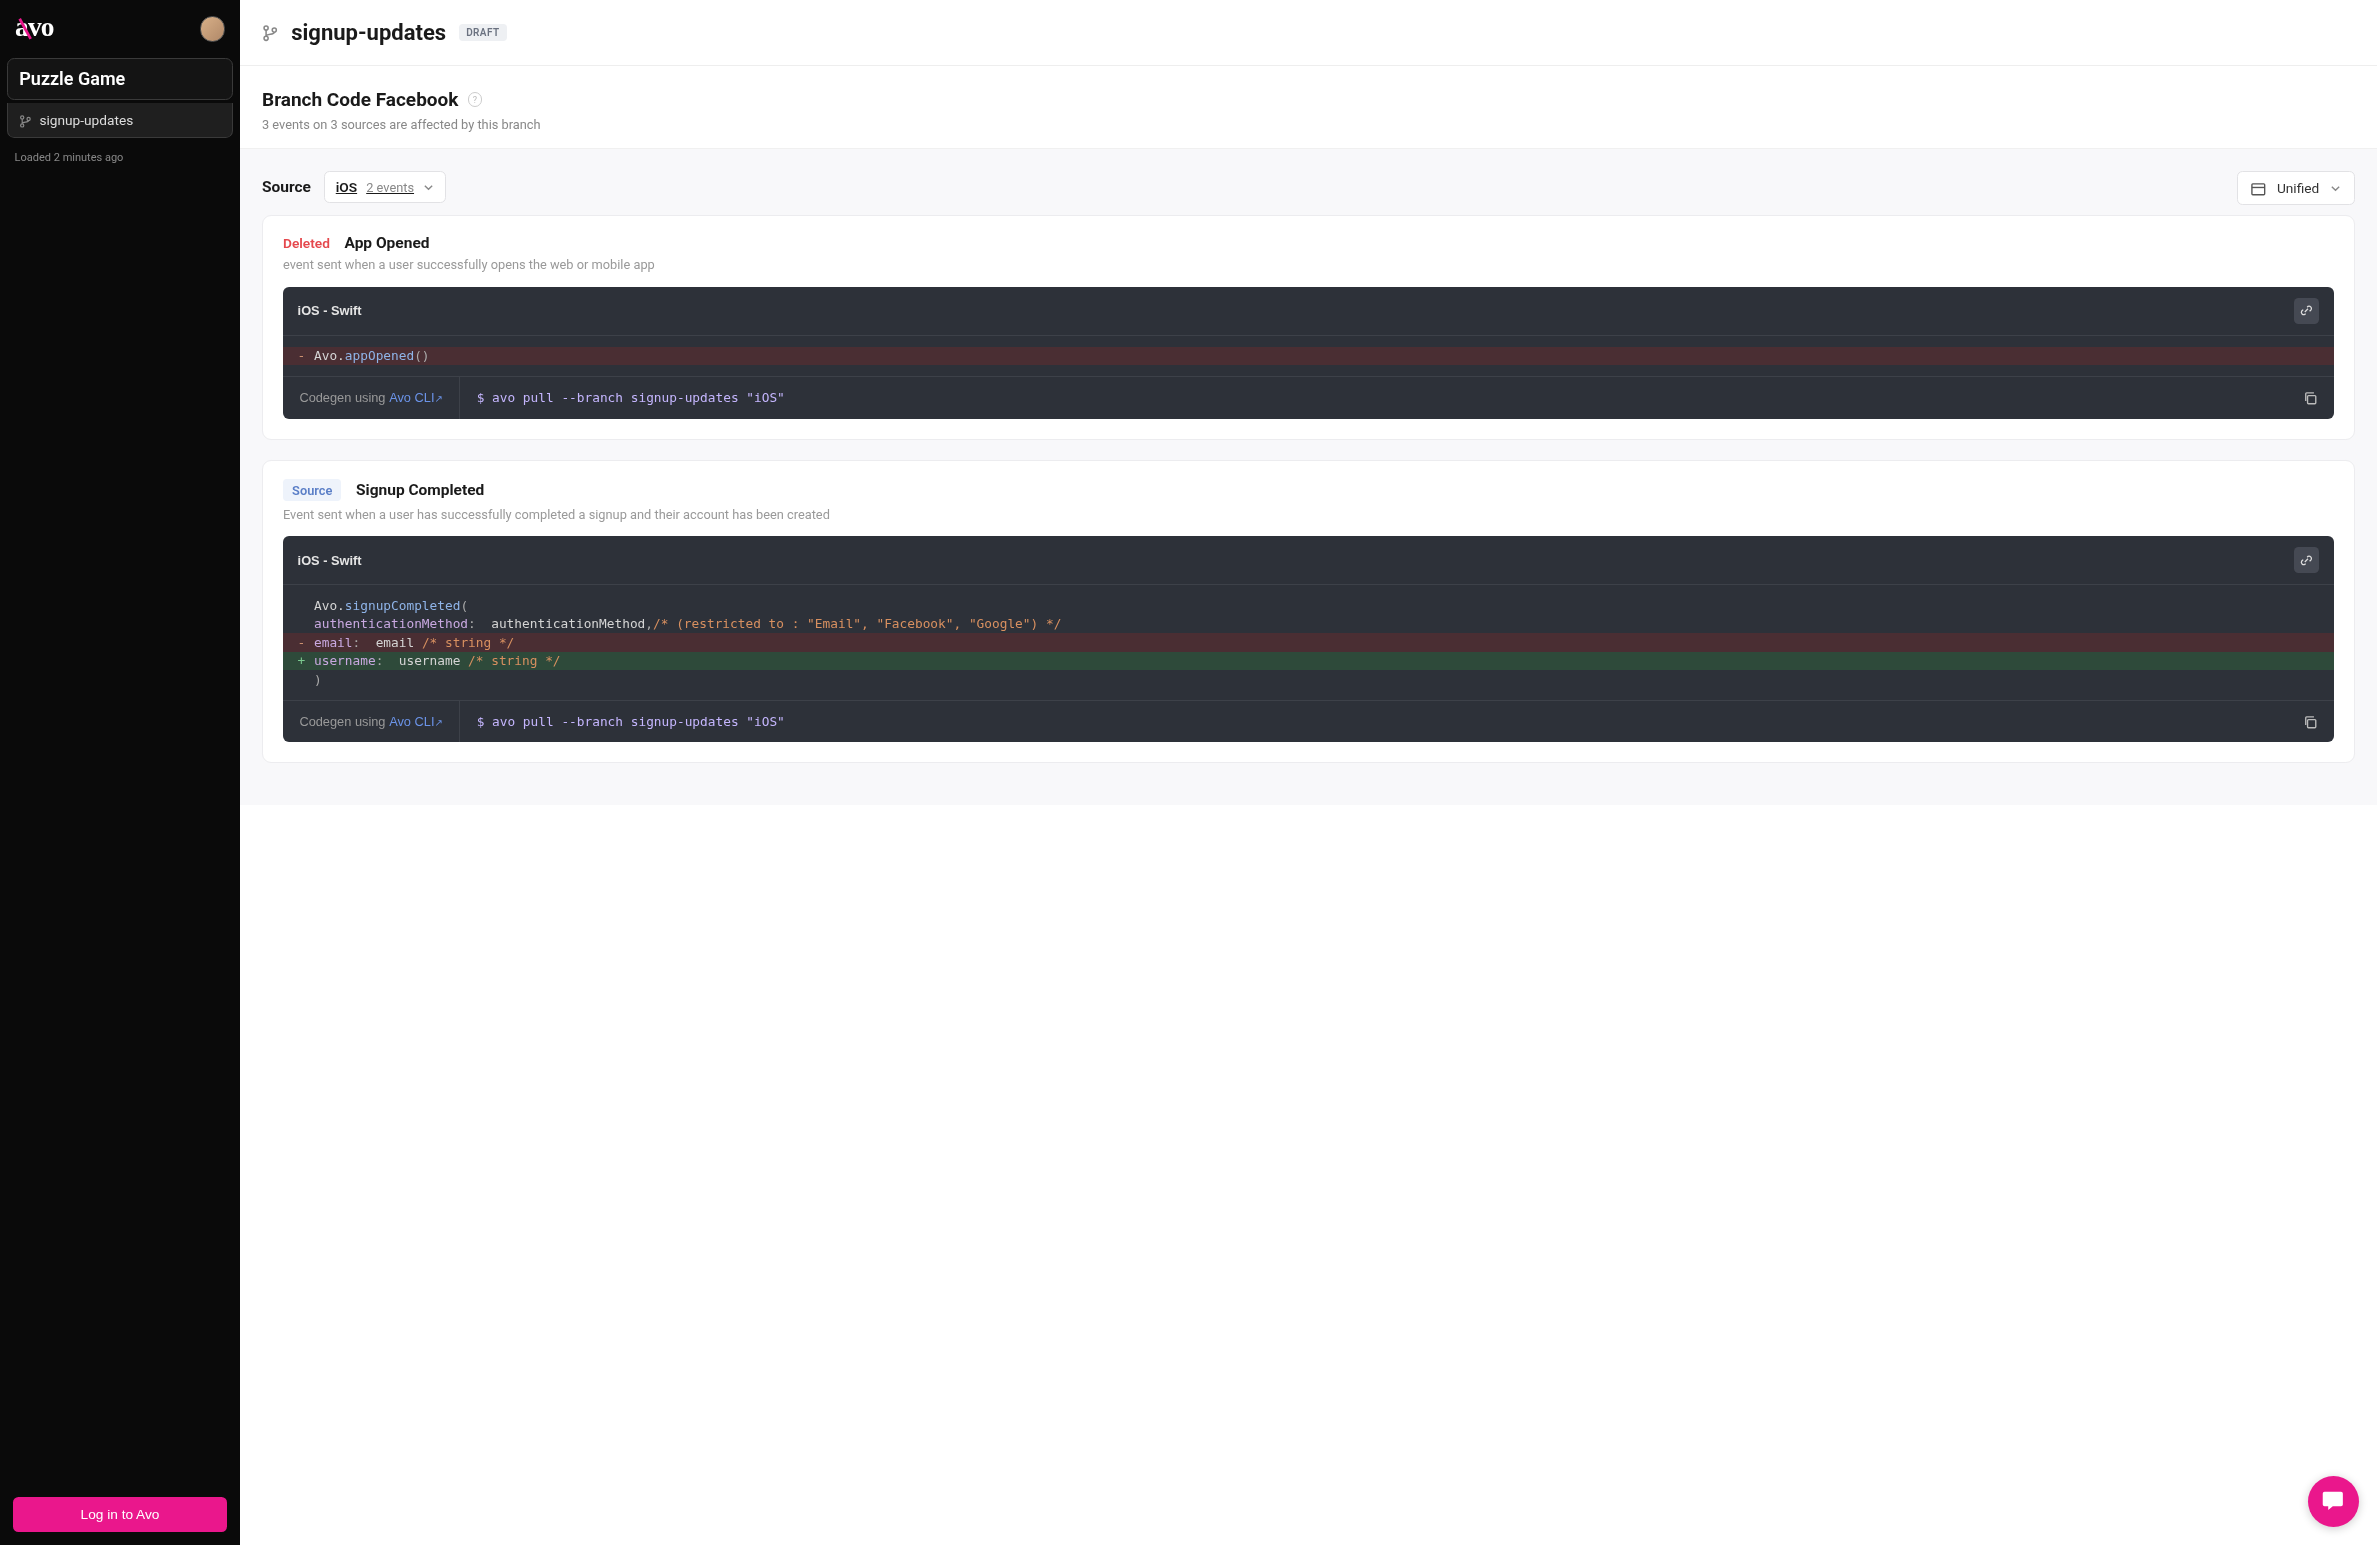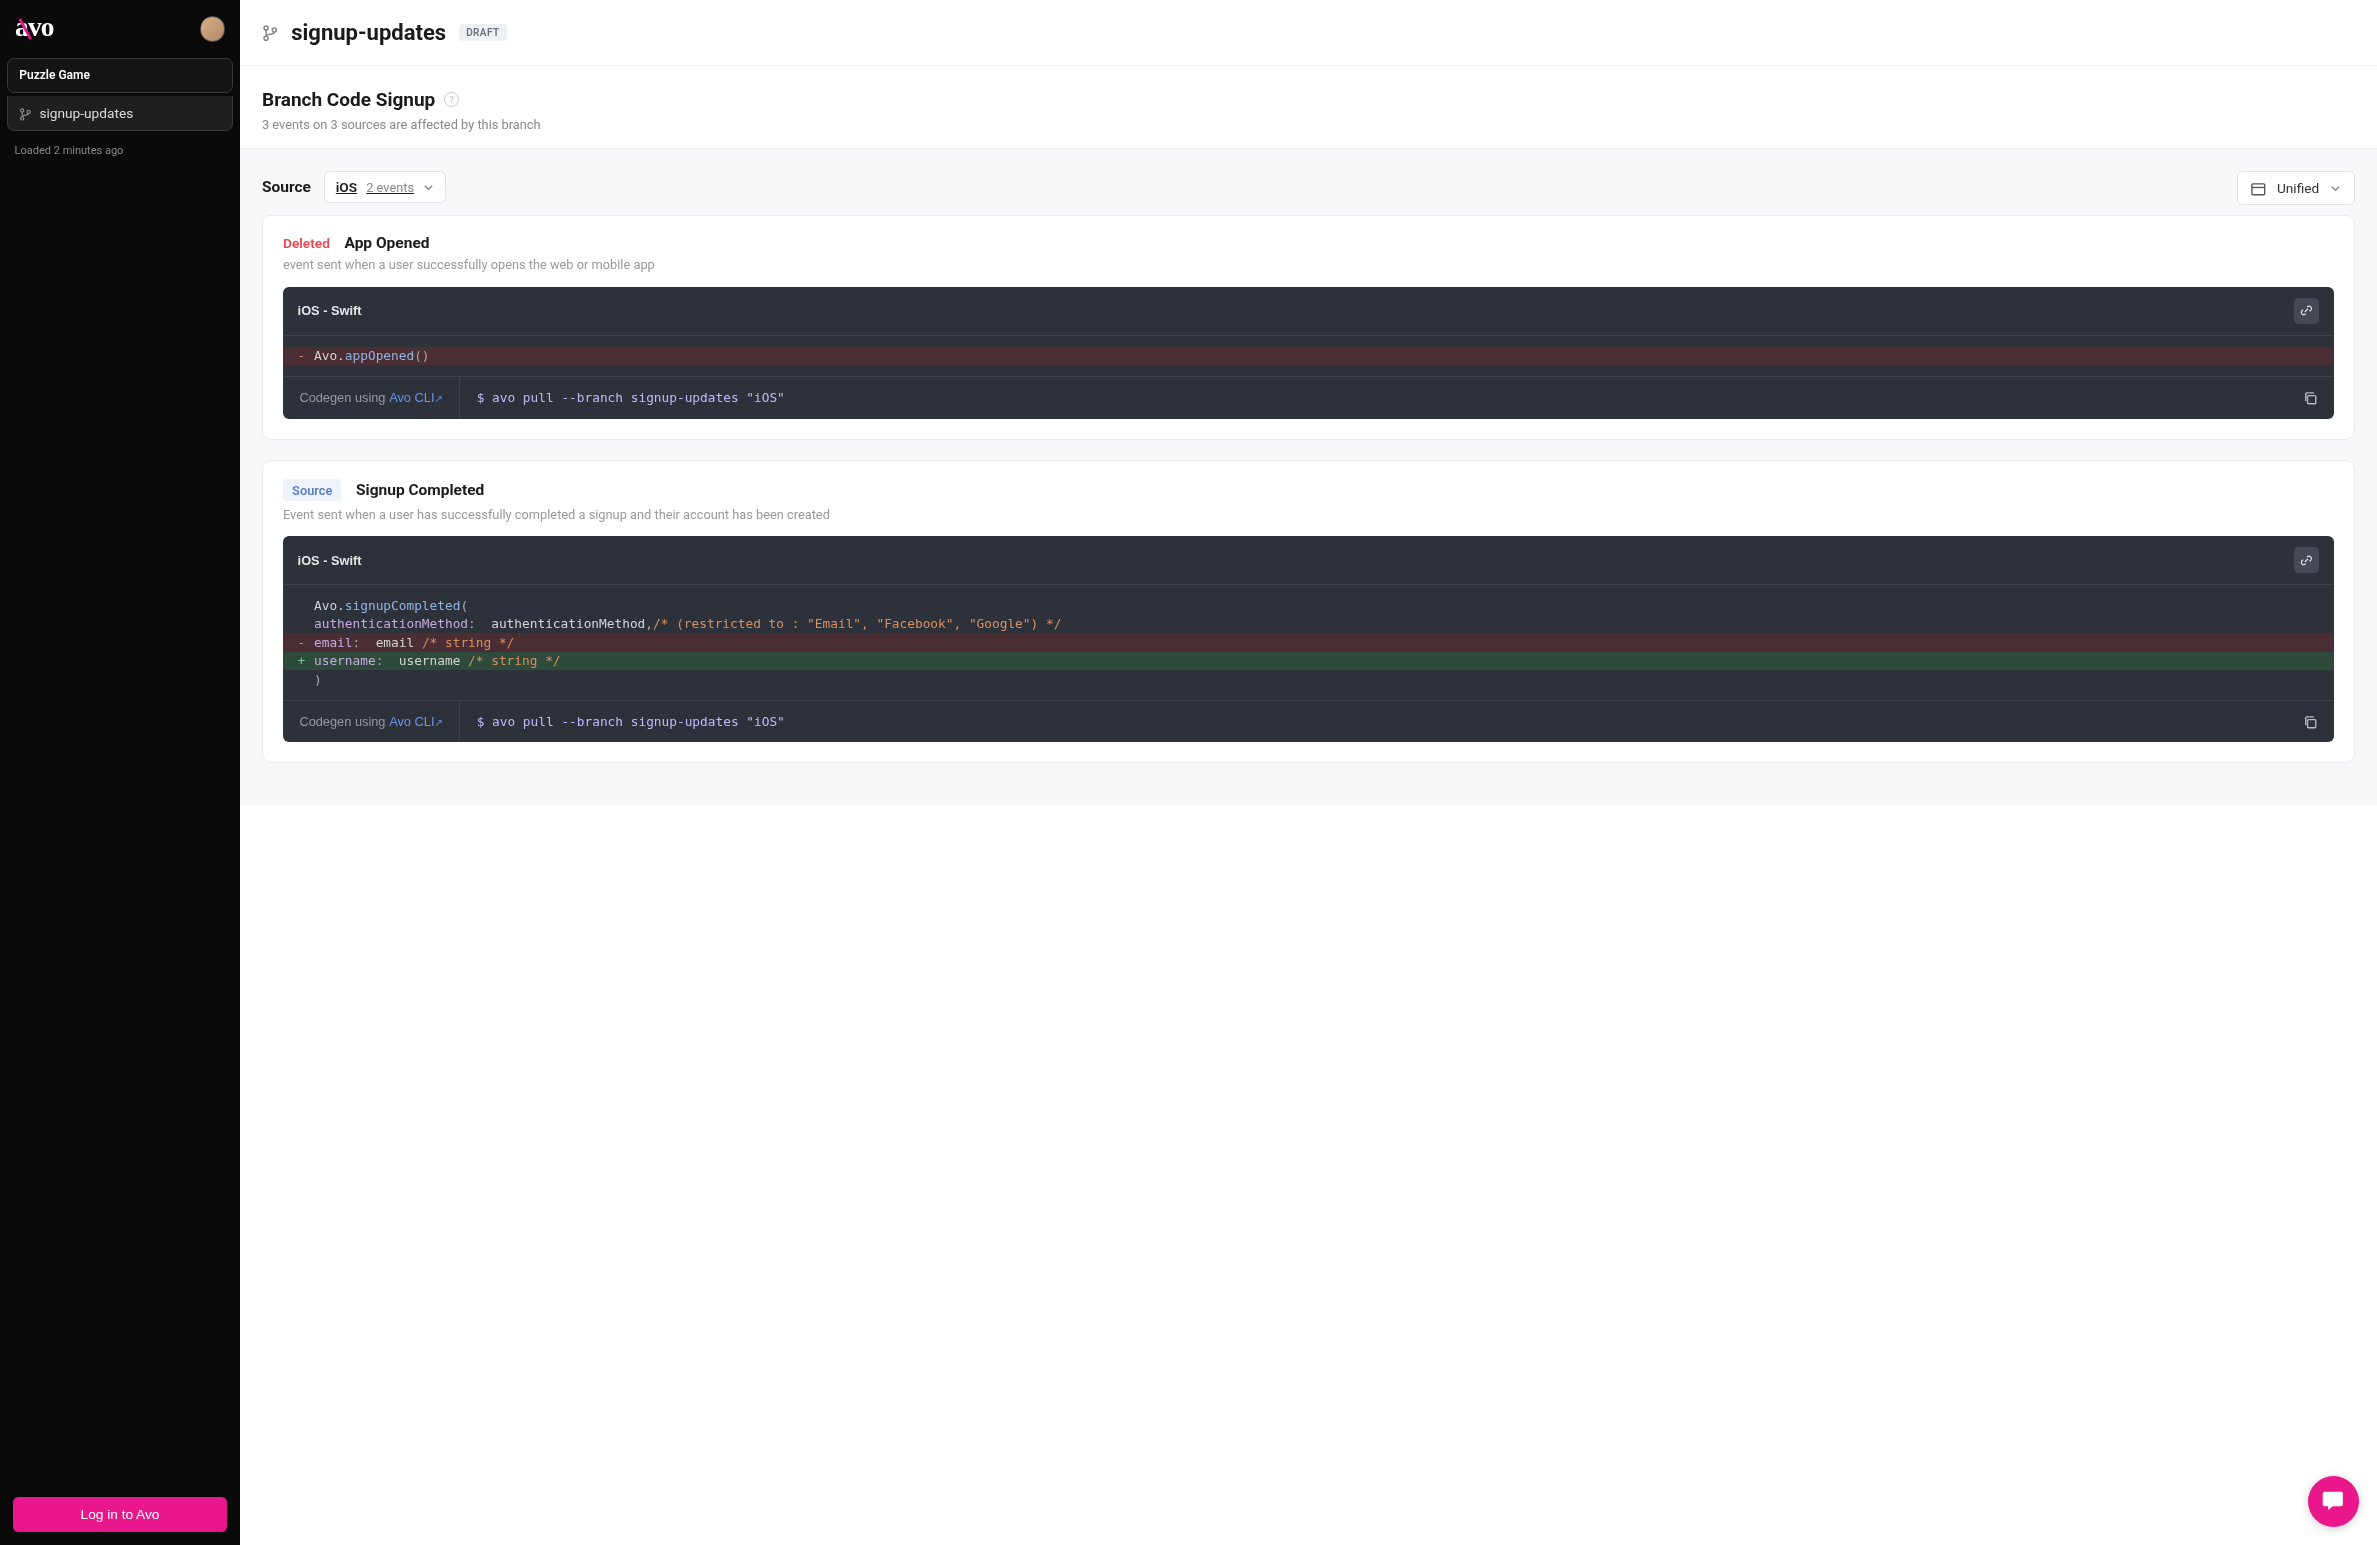--- a/index.html
+++ b/index.html
@@ -5,21 +5,21 @@
   * { box-sizing: border-box; margin: 0; padding: 0; }
   body { font-family: -apple-system, BlinkMacSystemFont, "Segoe UI", Roboto, sans-serif; background: #f8f8fa; color: #1a1a1a; overflow: hidden; }
   .app { display: flex; height: 100vh; }
   
   
   .sidebar { width: 240px; background: #0a0a0a; color: #fff; display: flex; flex-direction: column; padding: 16.4px 7.3px 9.1px 7.3px; position: relative; }
   .sidebar-top { display: flex; align-items: center; justify-content: space-between; padding: 0 7.3px 16.4px 7.3px; }
   .logo { font-size: 29px; font-weight: 600; letter-spacing: -0.9px; display: flex; align-items: center; }
   .avatar { width: 25.6px; height: 25.6px; border-radius: 50%; background: linear-gradient(135deg,#d8b088,#b08868); border:0.9px solid #555;}
   .project-box { border: 0.9px solid #3a3a3a; border-radius: 7.3px; margin: 0 0 3.7px 0; padding: 9.1px 11px; background:#141414; }
-  .project-name { font-weight: 600; font-size: 12px; }
+  .project-name { font-weight: 600; font-size: 18px; }
   .branch-row { display:flex; align-items:center; gap:7.3px; padding:9.1px 11px; border-radius: 0 0 7.3px 7.3px; background:#1f1f1f; border:0.9px solid #3a3a3a; border-top:none; margin-bottom:9.1px;}
   .branch-icon { color:#888; font-size:12.8px; }
   .branch-name-side { color:#ddd; font-size:13.7px; }
   .loaded { color:#888; font-size:11px; padding:3.7px 7.3px; }
   .login-btn { position:absolute; bottom:12.8px; left:12.8px; right:12.8px; background:#ea178c; color:#fff; border:none; border-radius:5.5px; padding:10px; font-size:13.7px; font-weight:500; cursor:pointer; }
   
   
   .main { flex:1; overflow-y:auto; background:#fff; }
   .topbar { background:#fff; padding:20px 22px 20px 22px; display:flex; align-items:center; gap:12.8px; border-bottom:0.9px solid #eee;}
   .gitbranch-icon { color:#888; }
@@ -119,21 +119,21 @@
             <circle cx="12" cy="5" r="2"></circle>
             <path d="M4 5v6M12 7c0 3-8 1-8 4"></path>
           </svg>
       </span>
       <h1 class="page-title">signup-updates</h1>
       <span class="draft-badge">DRAFT</span>
     </div>
 
     <div class="section-head">
       <div class="section-title-row">
-        <h2 class="section-title">Branch Code Signup</h2>
+        <h2 class="section-title">Branch Code Facebook</h2>
         <span class="info-icon">?</span>
       </div>
       <div class="section-sub">3 events on 3 sources are affected by this branch</div>
     </div>
 
     <div class="content">
       <div class="source-row">
         <div class="source-left">
           <span class="source-label">Source</span>
           <div class="source-select">

